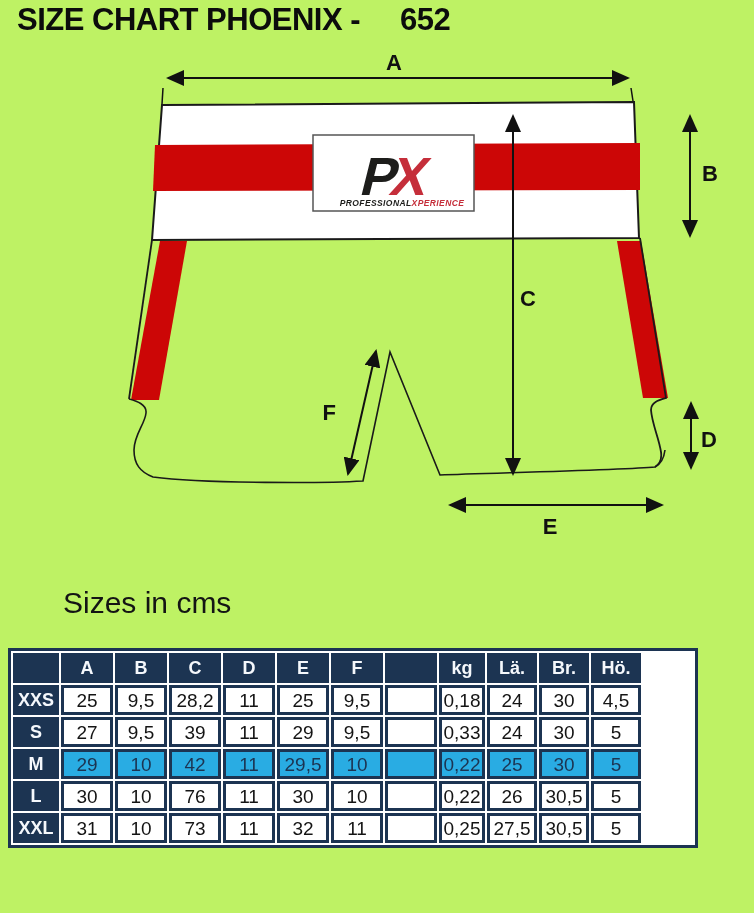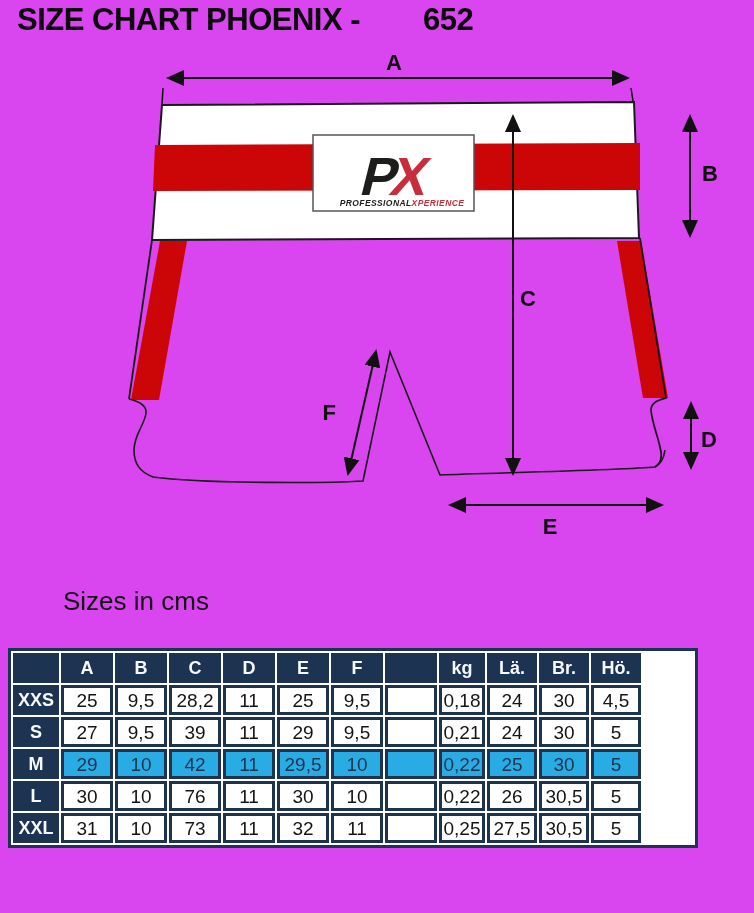--- a/index.html
+++ b/index.html
@@ -1,23 +1,23 @@
 <!DOCTYPE html>
 <html style="--navy: #1c3452; --cyan: #29ace3; --red: #cc0606; --logo-black: #1d1d1b; --logo-red: #c52e3a;"><head>
 <meta charset="utf-8">
 <style>
   html,body{margin:0;padding:0;background:#ffffff;}
-  .page{position:relative;width:754px;height:913px;background:#d946ef;overflow:hidden;
+  .page{position:relative;width:754px;height:913px;background:#bef264;overflow:hidden;
         font-family:"Liberation Sans",sans-serif;}
   
   .title{position:absolute;left:17px;top:2px;display:flex;align-items:baseline;
          font-weight:bold;font-size:31px;letter-spacing:-0.5px;color:#0c0c0c;white-space:pre;}
-  .title .num{margin-left:63px;}
-  
-  .subtitle{position:absolute;left:63px;top:586px;font-size:26px;color:#141414;}
+  .title .num{margin-left:40px;}
+  
+  .subtitle{position:absolute;left:63px;top:586px;font-size:30px;color:#141414;}
   
   svg.diagram{position:absolute;left:0;top:0;}
   .dim-label{font-family:"Liberation Sans",sans-serif;font-size:22px;font-weight:bold;fill:#111;}
   
   table.sizes{position:absolute;left:8px;top:648px;border-collapse:separate;border-spacing:2px;
               border:3px solid var(--navy);table-layout:fixed;background:#ffffff;}
   table.sizes col{width:52px;}
   table.sizes col.c-label{width:46px;}
   table.sizes col.c-gap{width:46px;}
   table.sizes col.c-met{width:50px;}
@@ -146,21 +146,21 @@
         </tr>
         <tr>
           <th>S</th>
           <td>27</td>
           <td>9,5</td>
           <td>39</td>
           <td>11</td>
           <td>29</td>
           <td>9,5</td>
           <td></td>
-          <td>0,21</td>
+          <td>0,33</td>
           <td>24</td>
           <td>30</td>
           <td>5</td>
         </tr>
         <tr class="hl">
           <th>M</th>
           <td>29</td>
           <td>10</td>
           <td>42</td>
           <td>11</td>

